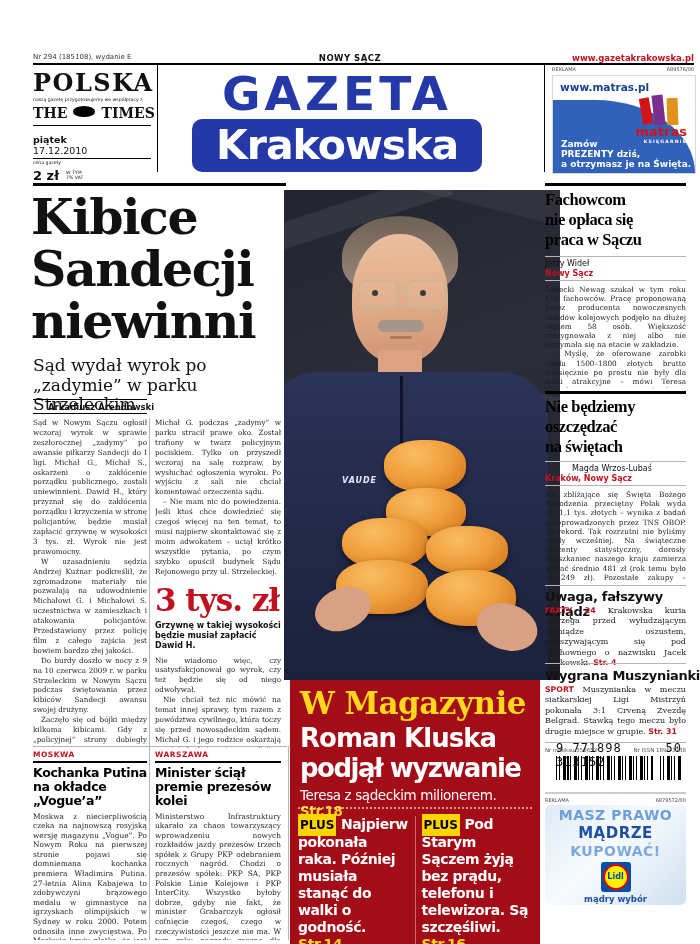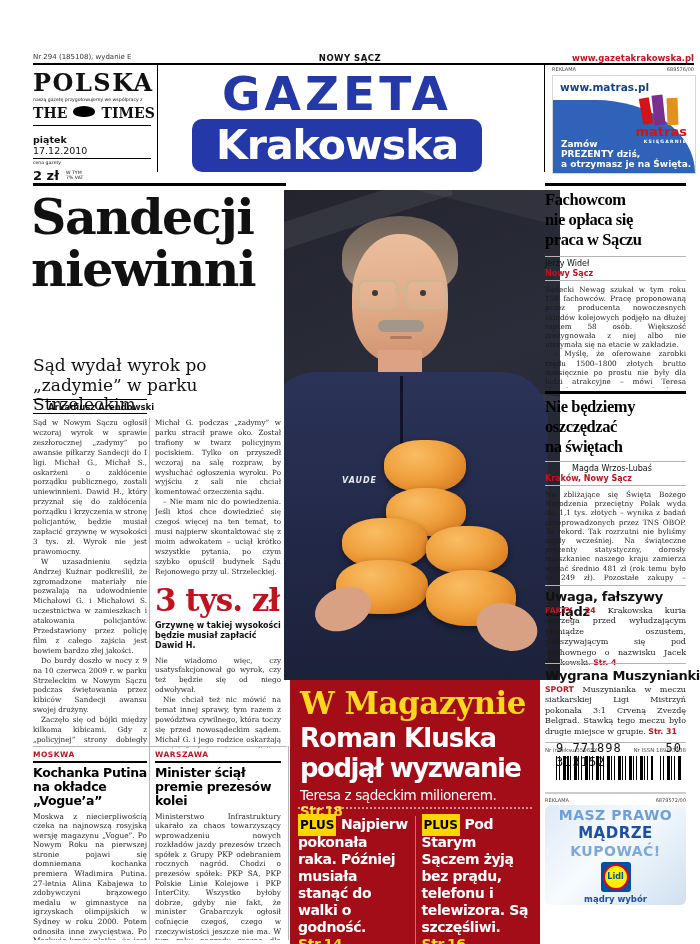--- a/index.html
+++ b/index.html
@@ -101,20 +101,21 @@
     <div class="abs" style="left:8px;bottom:24px;font-size:9px;font-weight:bold;color:#fff">Zamów</div>
     <div class="abs" style="left:8px;bottom:14px;font-size:9px;font-weight:bold;color:#fff">PREZENTY dziś,</div>
     <div class="abs" style="left:8px;bottom:4px;font-size:9px;font-weight:bold;color:#fff">a otrzymasz je na Święta.</div>
   </div>
 
   <div class="abs rule" style="left:33px;top:183px;width:253px;height:3px"></div>
   <div class="abs rule" style="left:545px;top:183px;width:141px;height:3px"></div>
 
   <div class="abs serif" style="left:31px;top:191px;width:258px;font-weight:bold;font-size:49px;
        line-height:52px;letter-spacing:-1.5px">
+    <div>Kibice</div>
     <div>Sandecji</div>
     <div>niewinni</div>
   </div>
   <div class="abs serif" style="left:33px;top:356px;width:252px;font-size:17px;line-height:19.5px">Sąd wydał wyrok po „zadymie” w parku Strzeleckim</div>
 
   <div class="abs rule" style="left:33px;top:399px;width:114px;height:1px"></div>
   <div class="abs" style="left:48px;top:402px;font-size:8.5px;font-weight:bold">Arkadiusz Arendowski</div>
   <div class="abs rule" style="left:33px;top:413px;width:114px;height:1px"></div>
 
   <div class="abs bodytxt" style="left:33px;top:418px;width:114px;height:327px">

